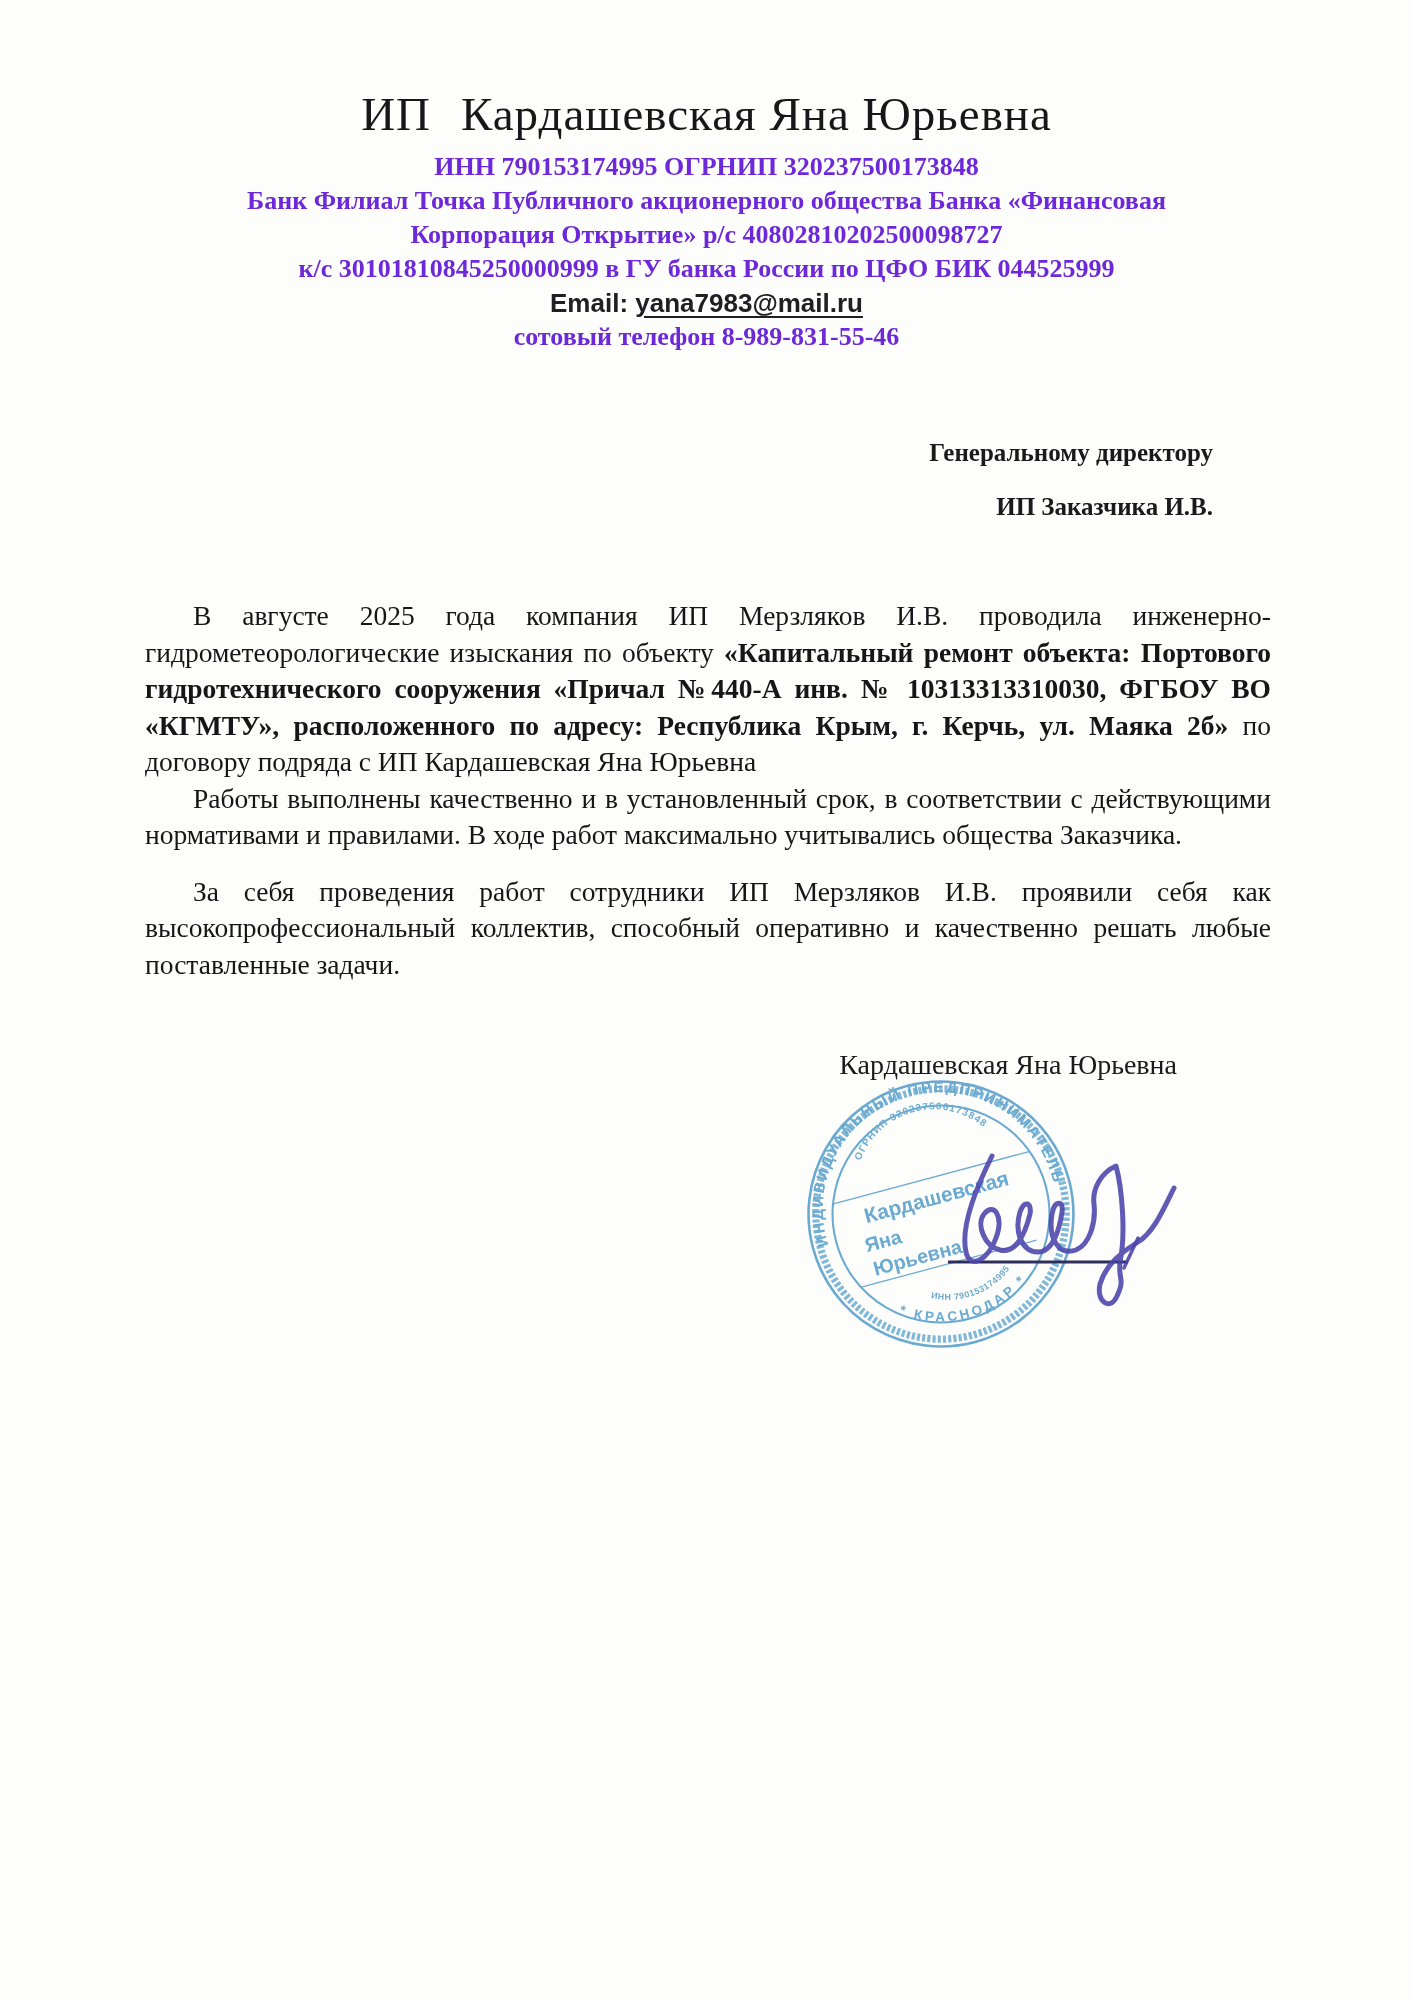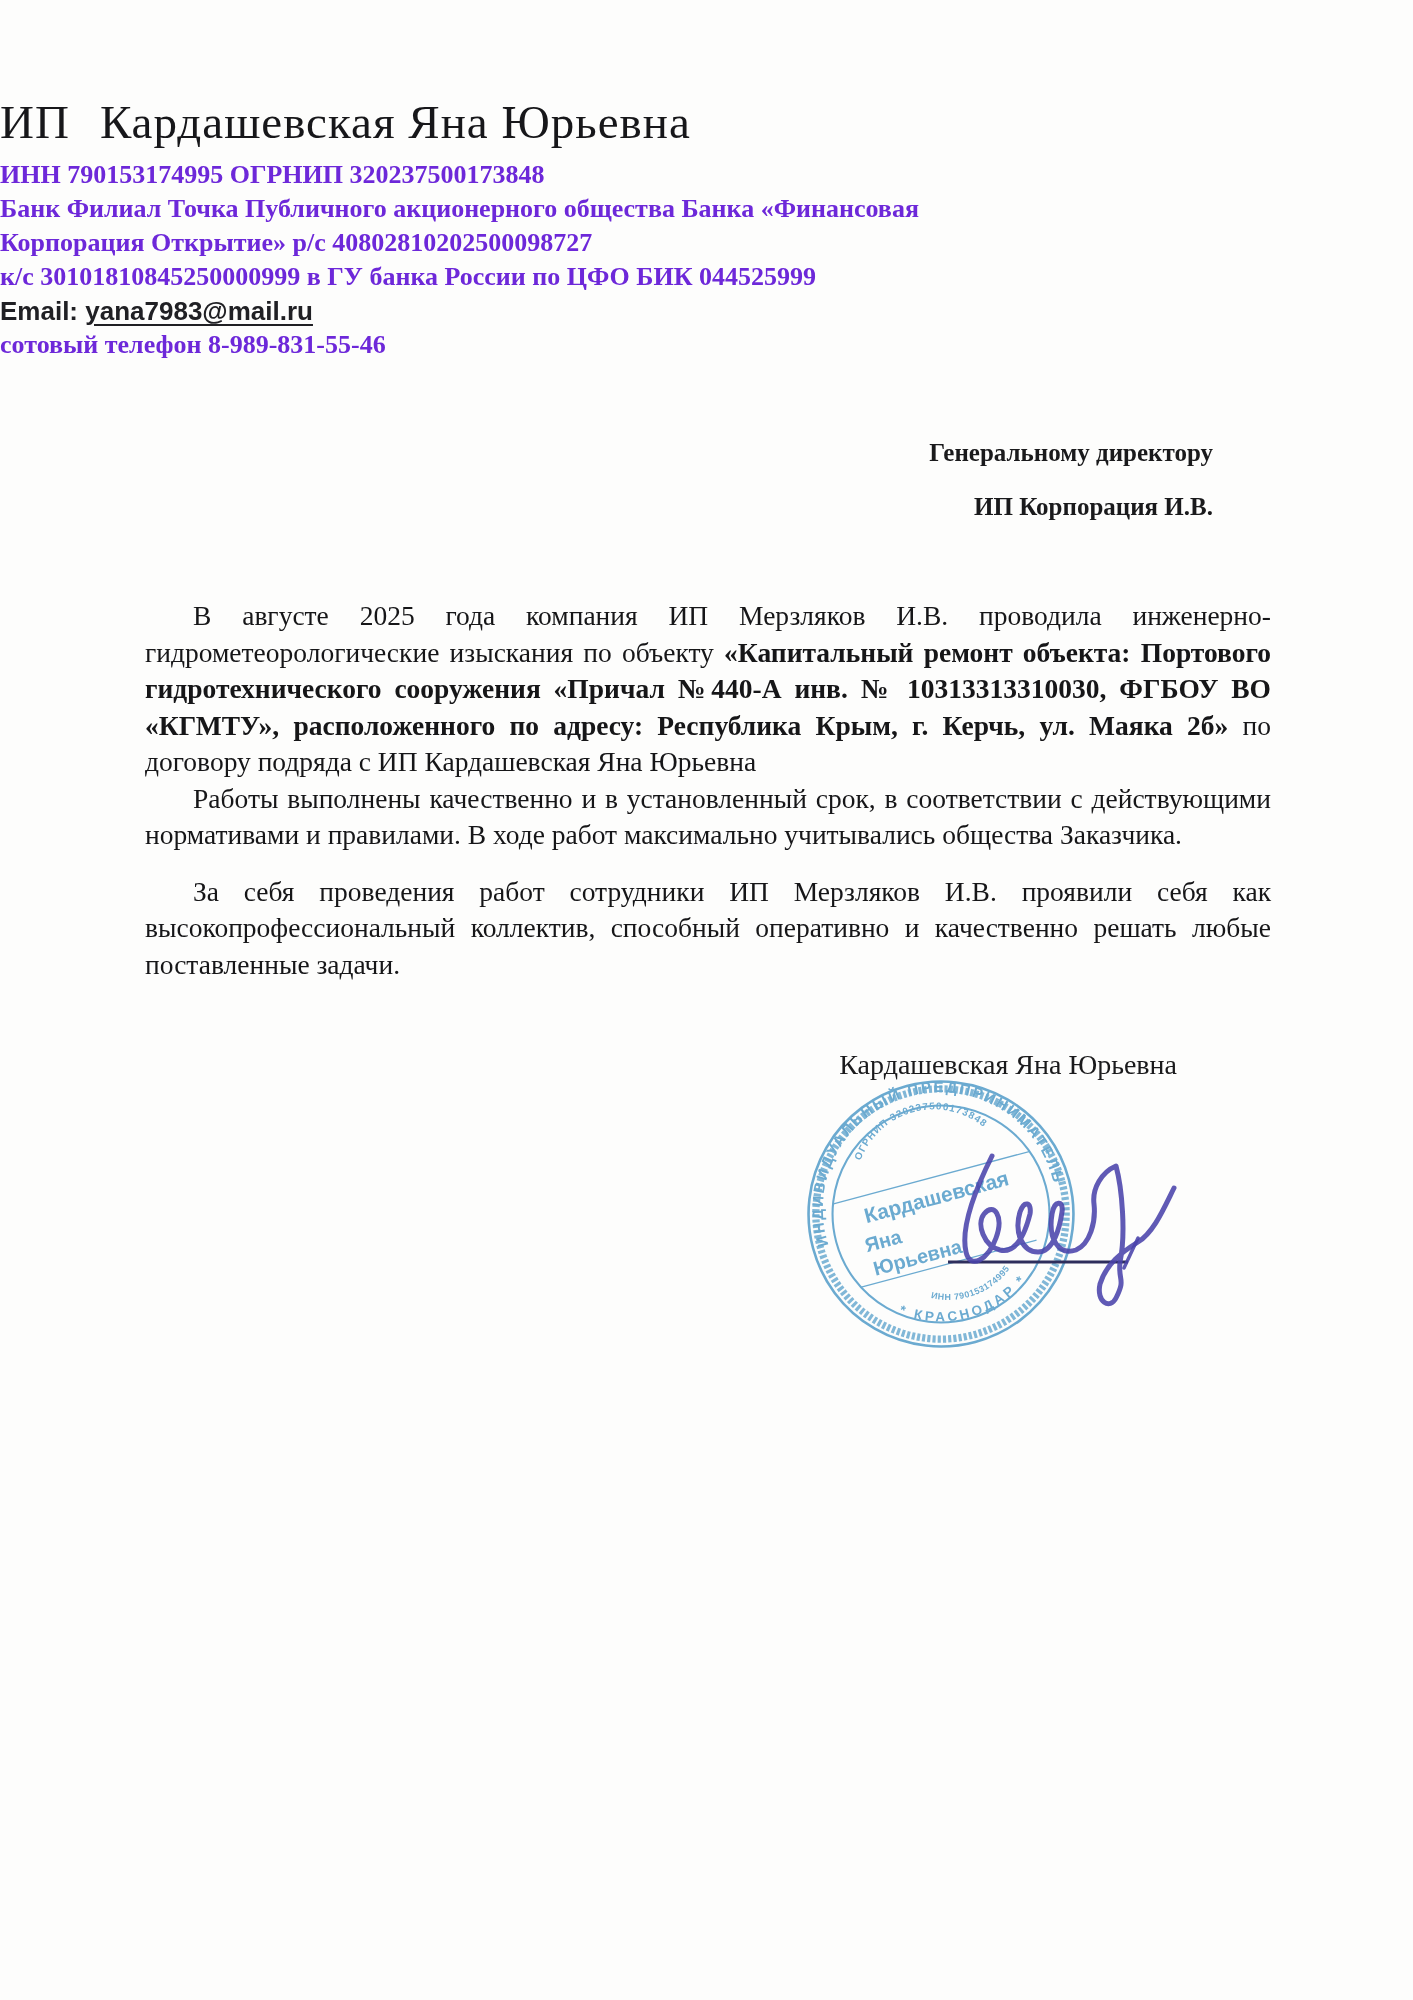--- a/index.html
+++ b/index.html
@@ -7,22 +7,22 @@
     width:1413px;height:2000px;position:relative;
     background:#fdfdfc;
     font-family:"Liberation Serif", serif;
     color:#1b1b1d;
     overflow:hidden;
   }
   .page{position:absolute;inset:0;}
 
   
   .letterhead{
-    position:absolute;top:16px;left:0;right:0;
-    padding-top:80px;
+    position:absolute;top:8px;left:0;right:0;
+    padding-top:80px;text-align:center;
   }
   .doc-title{
     font-size:47px;line-height:52px;font-weight:400;
     letter-spacing:1px;margin-bottom:10px;color:#17171a;
   }
   .doc-title .gap{display:inline-block;width:30px;}
   .lh-line{
     font-size:26px;line-height:34px;font-weight:700;color:#6d28d9;
   }
   .lh-email{
@@ -70,21 +70,21 @@
     <div class="lh-line">Банк Филиал Точка Публичного акционерного общества Банка «Финансовая</div>
     <div class="lh-line">Корпорация Открытие» р/с 40802810202500098727</div>
     <div class="lh-line">к/с 30101810845250000999 в ГУ банка России по ЦФО БИК 044525999</div>
     <div class="lh-email"><span>Email:</span>
       <a href="#">yana7983@mail.ru</a></div>
     <div class="lh-line">сотовый телефон 8-989-831-55-46</div>
   </div>
 
   <div class="addressee">
     <div class="line1">Генеральному директору</div>
-    <div class="line2">ИП Корпорация И.В.</div>
+    <div class="line2">ИП Заказчика И.В.</div>
   </div>
 
   <div class="body-text">
     <p><span>В августе 2025 года компания ИП Мерзляков И.В. проводила инженерно-гидрометеорологические изыскания по объекту </span><b>«Капитальный ремонт объекта: Портового гидротехнического сооружения «Причал №440-А инв. № 10313313310030, ФГБОУ ВО «КГМТУ», расположенного по адресу: Республика Крым, г. Керчь, ул. Маяка 2б»</b><span> по договору подряда с ИП Кардашевская Яна Юрьевна</span></p>
     <p>Работы выполнены качественно и в установленный срок, в соответствии с действующими нормативами и правилами. В ходе работ максимально учитывались общества Заказчика.</p>
     <p class="spaced">За себя проведения работ сотрудники ИП Мерзляков И.В. проявили себя как высокопрофессиональный коллектив, способный оперативно и качественно решать любые поставленные задачи.</p>
   </div>
 
   <div class="sig-name">Кардашевская Яна Юрьевна</div>
 

